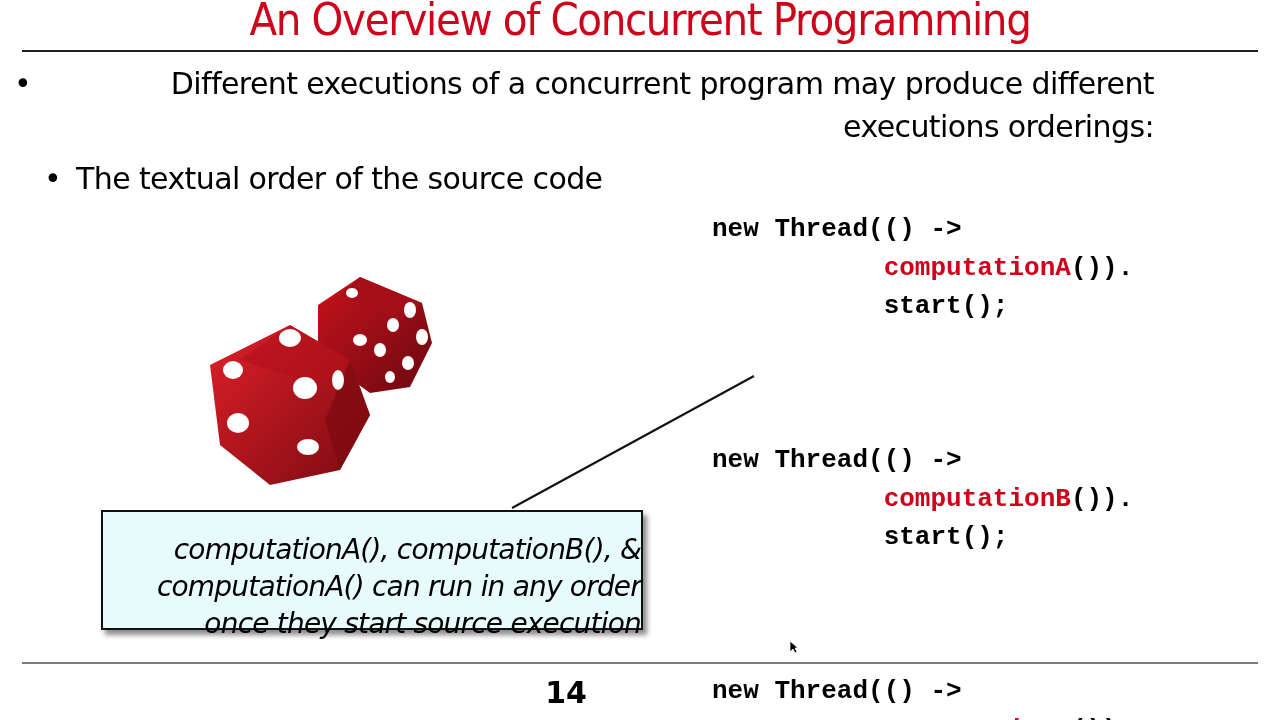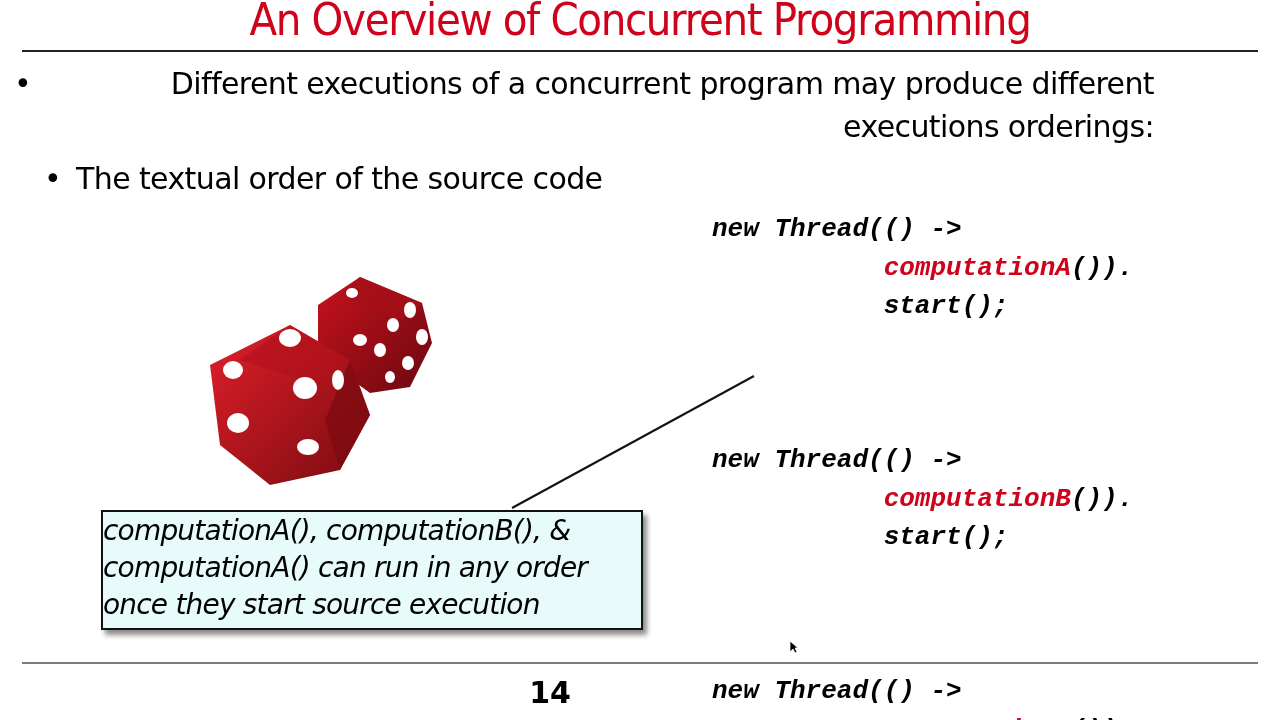--- a/index.html
+++ b/index.html
@@ -28,32 +28,32 @@
       position: absolute; left: 44px; top: 158px; font-size: 30px; line-height: 41px;
       letter-spacing: -0.6px; width: 640px;
     }
     .bullet2 .txt { margin-left: 32px; display: block; }
     .code {
       position: absolute; left: 712px; top: 133px;
       font-family: "Liberation Mono", "DejaVu Sans Mono", monospace;
       font-weight: bold; font-size: 26px; line-height: 38.5px; white-space: pre;
     }
     .code .red { color: #d0021b; }
-    .code .block { margin-bottom: 38.5px; font-style: italic; }
+    .code .block { margin-bottom: 38.5px; }
     .callout {
       position: absolute; left: 101px; top: 510px; width: 542px; height: 120px;
       background: #e8fbfb; border: 2px solid #111;
       box-shadow: 4px 5px 5px rgba(0,0,0,0.45);
-      font-style: italic; font-size: 28px; line-height: 37px; text-align: left;
-      letter-spacing: -0.8px; box-sizing: border-box; padding-top: 0;
+      font-style: italic; font-size: 28px; line-height: 37px; text-align: right;
+      letter-spacing: -0.8px; box-sizing: border-box; padding-top: 19px;
     }
     .connector { position: absolute; left: 0; top: 0; width: 1280px; height: 720px; pointer-events: none; }
     .dice { position: absolute; left: 200px; top: 265px; }
     .page-num {
-      position: absolute; left: 0; width: 1100px; top: 675px; text-align: center;
+      position: absolute; left: 16px; width: 1100px; top: 675px; text-align: center;
       font-weight: bold; font-size: 30px;
     }
     .cursor { position: absolute; left: 789px; top: 640px; }
   </style>
 </head>
 <body>
 
 <div class="title">An Overview of Concurrent Programming</div>
 <div class="rule top"></div>
 

